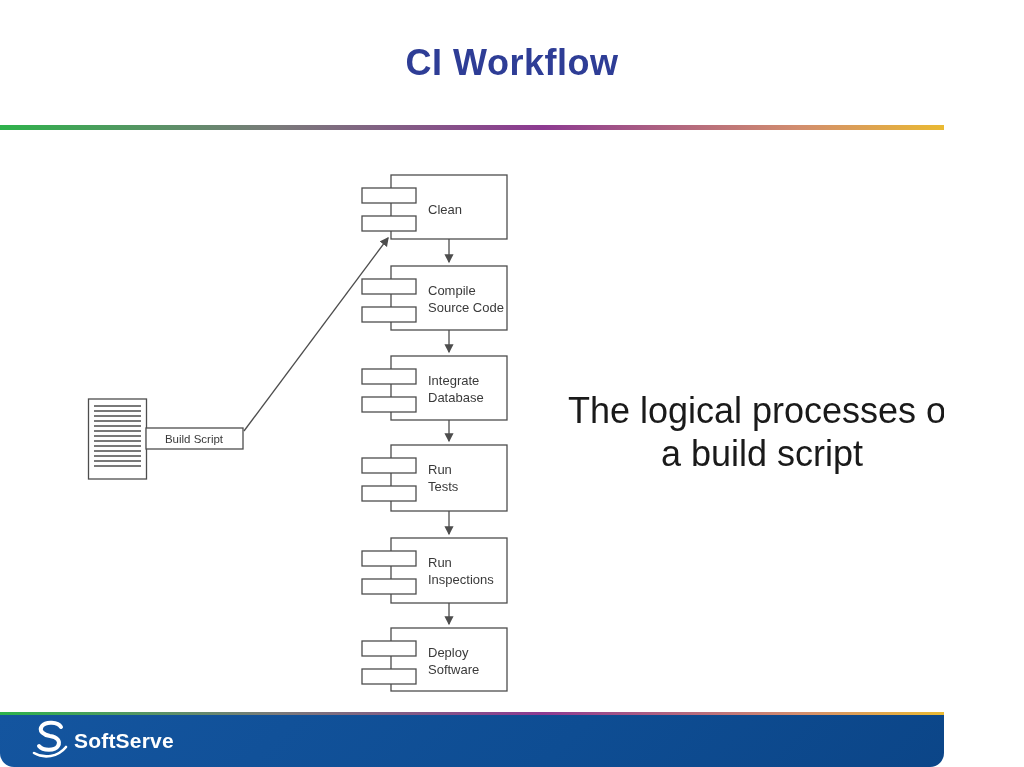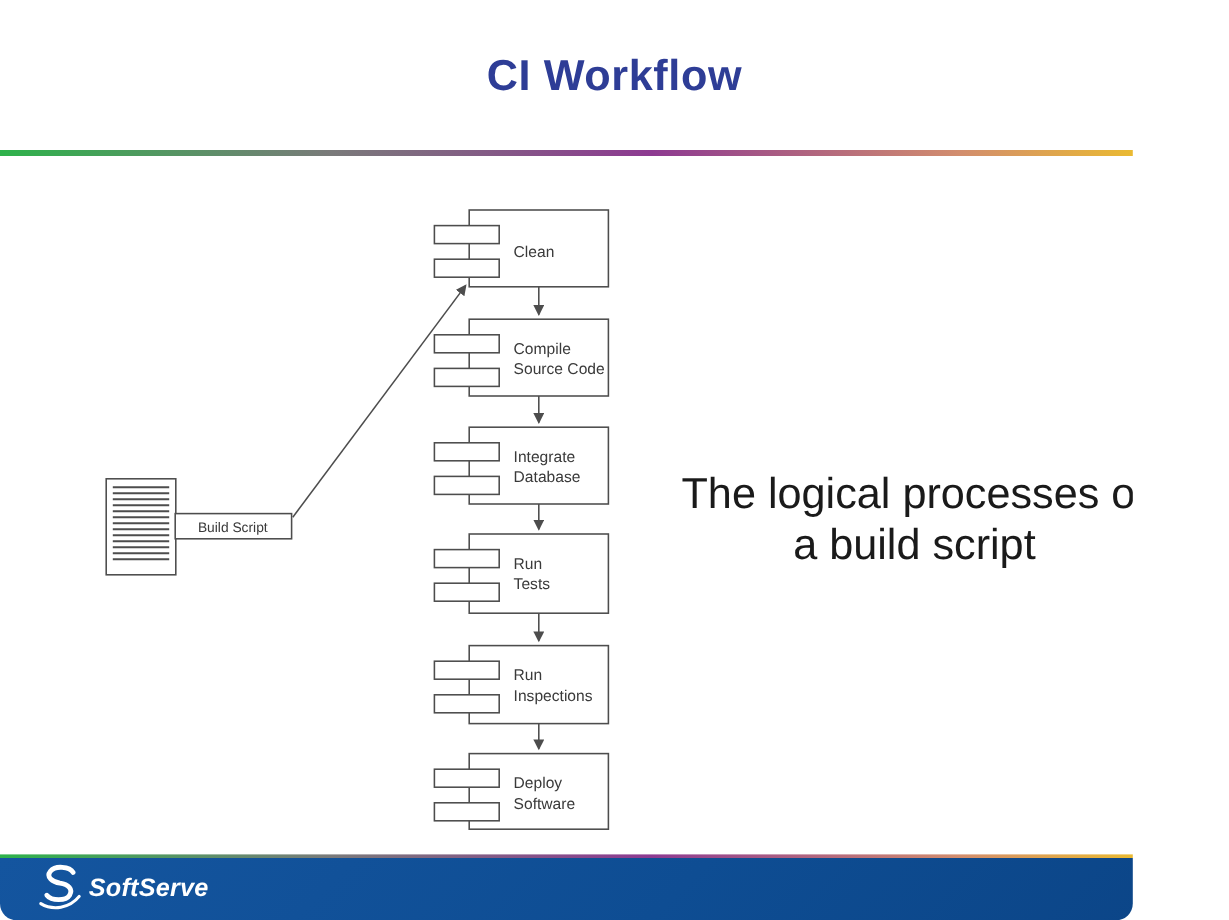--- a/index.html
+++ b/index.html
@@ -39,21 +39,21 @@
   }
   .caption{
     position:absolute;left:560px;top:389px;width:404px;
     text-align:center;font-size:36px;line-height:1.2;color:var(--text-black);
   }
   .footer-bar{
     position:absolute;left:0;top:715px;width:1024px;height:52px;
     background:linear-gradient(135deg,#14559f 0%,var(--footer-blue) 55%,#0b4486 100%);
     display:flex;align-items:center;
   }
-  .logo-group{display:flex;align-items:center;margin-left:30px;font-style:italic;}
+  .logo-group{display:flex;align-items:center;margin-left:30px;}
   .logo-glyph{width:40px;height:44px;}
   .brand-text{
     color:#ffffff;font-size:21px;font-weight:700;margin-left:4px;letter-spacing:0.2px;
   }
   svg text{font-family:"Liberation Sans",sans-serif;}
   .node-label{font-size:13px;fill:#3a3a3a;}
   .src-label{font-size:11.5px;fill:#3a3a3a;}
 </style>
 </head>
 <body>

